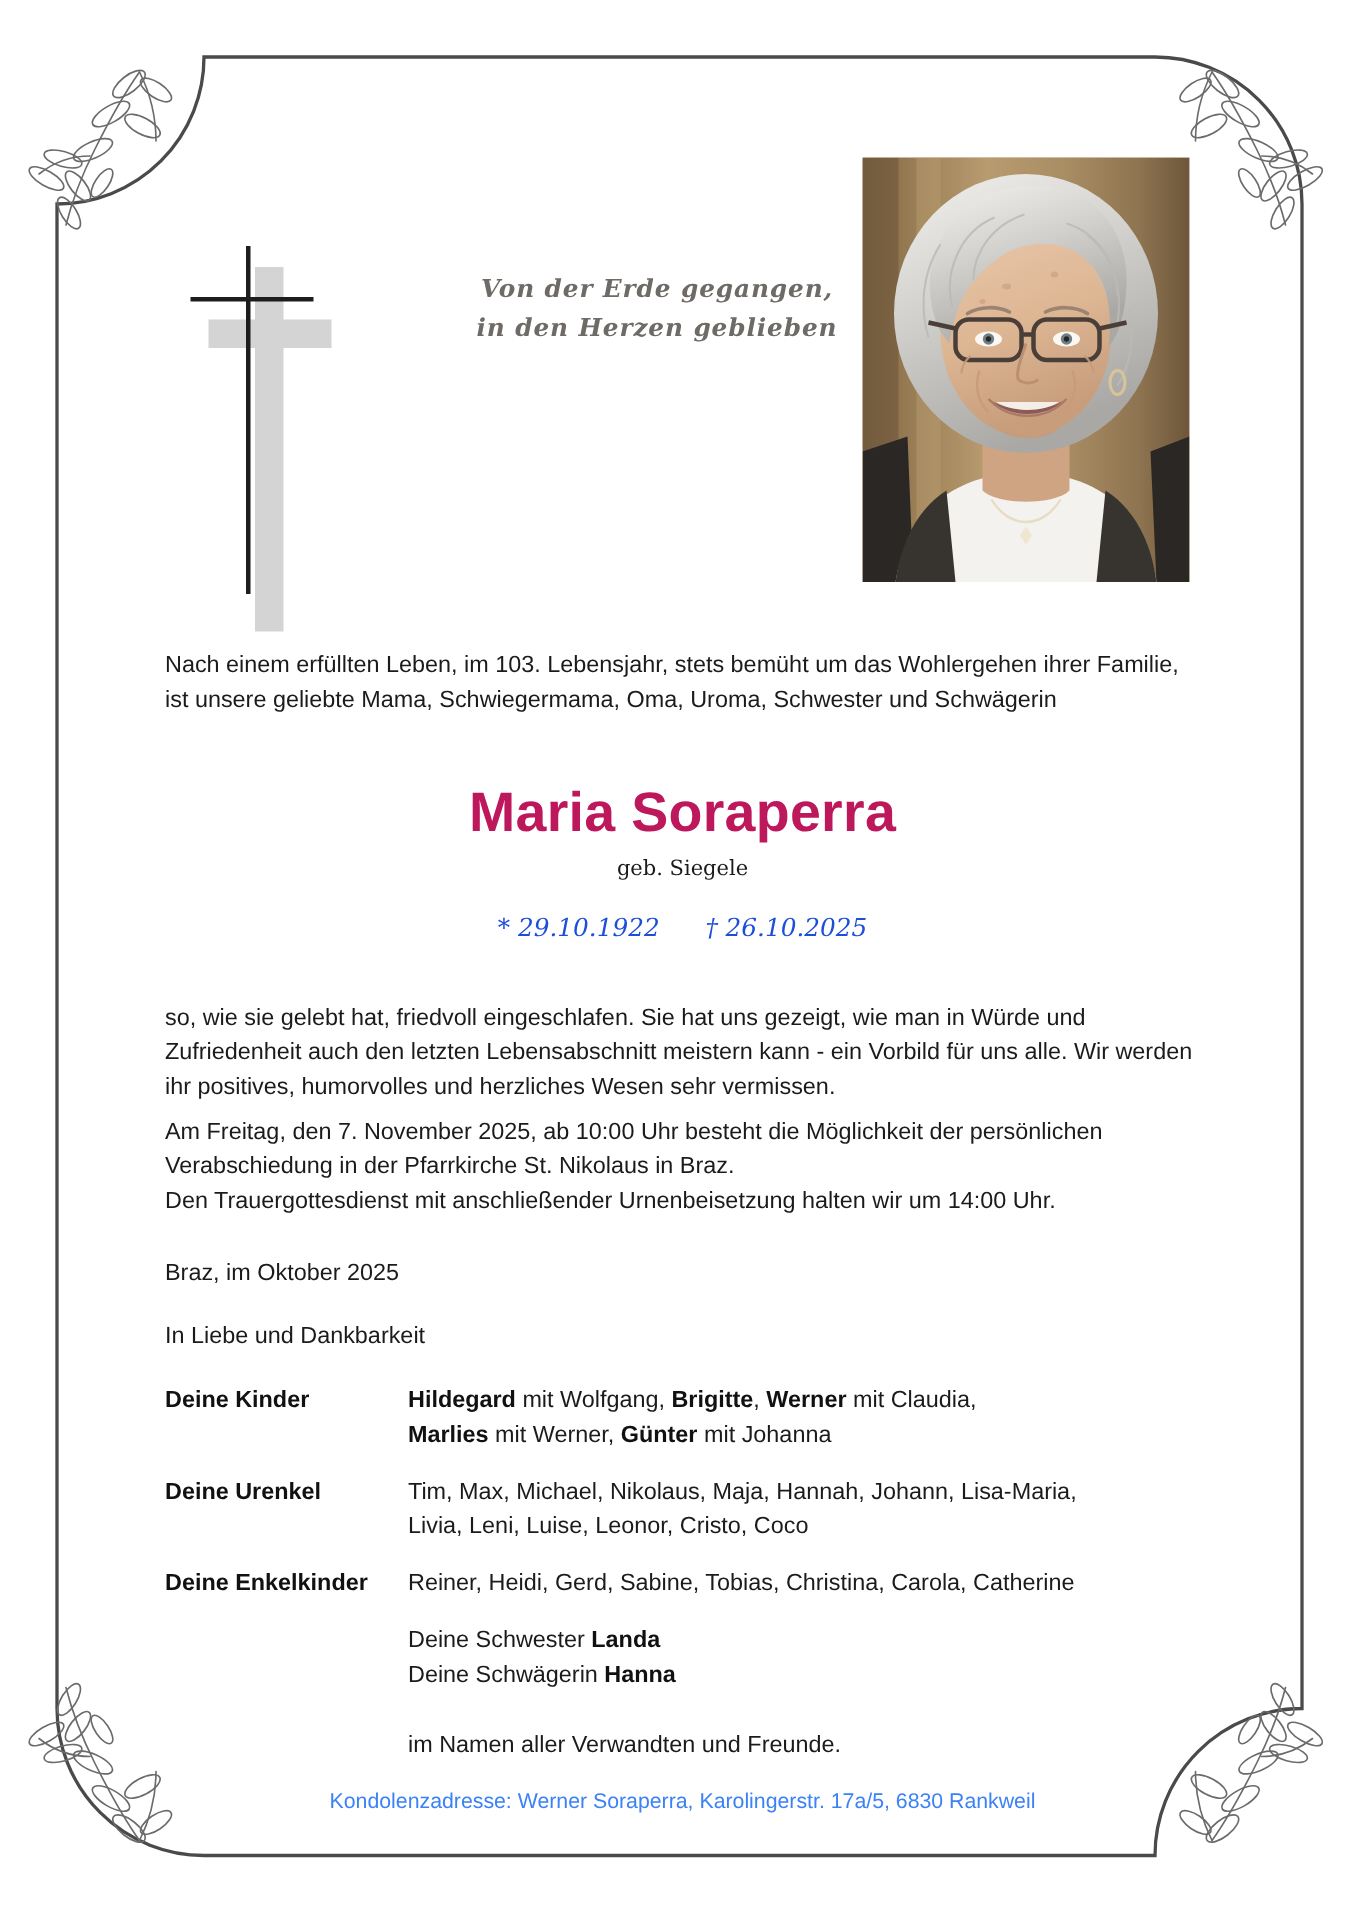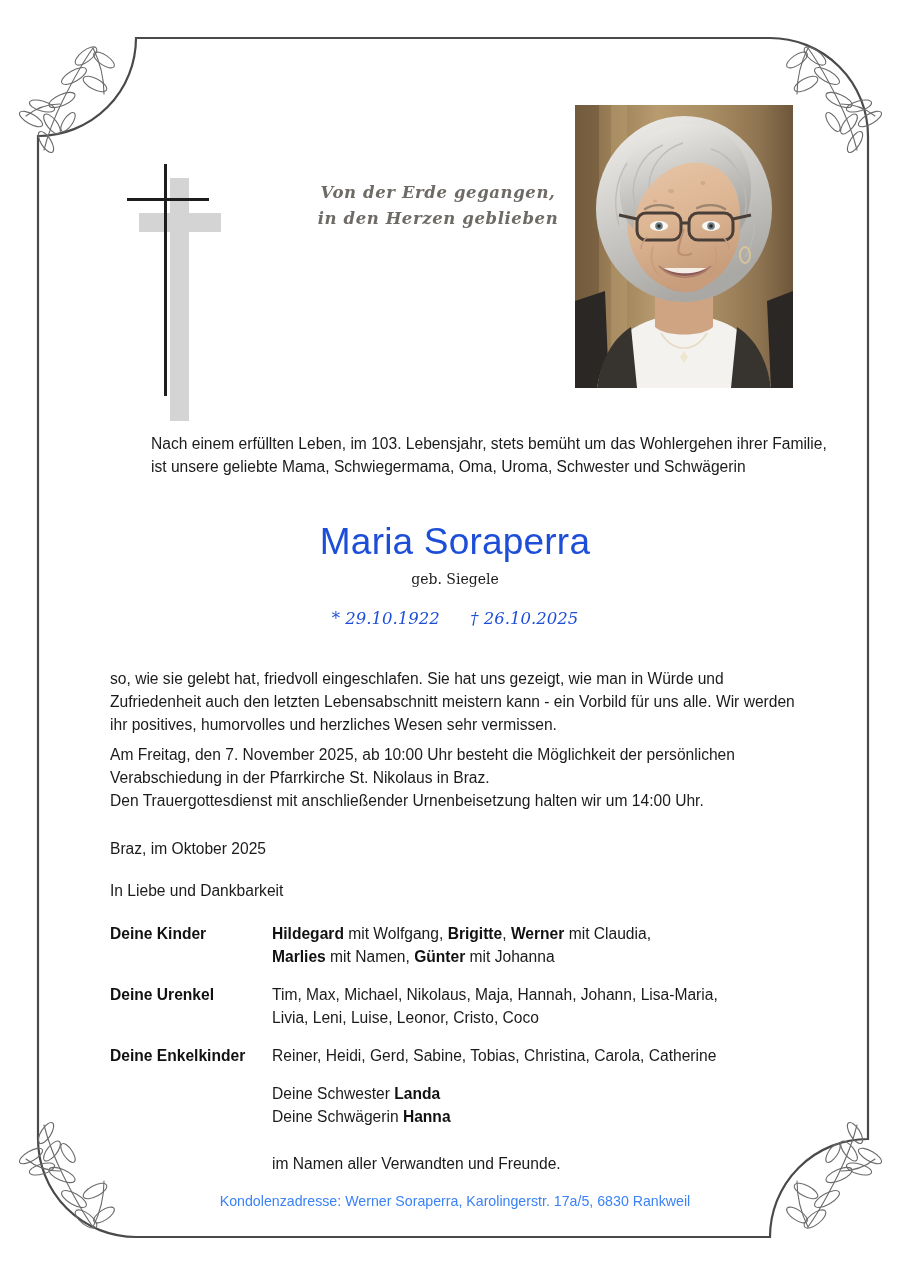--- a/index.html
+++ b/index.html
@@ -114,39 +114,39 @@
   .body-col {
     position: absolute;
     left: 72px;
     width: 690px;
   }
   .para {
     font-size: 15.6px;
     line-height: 1.47;
     color: #1b1b1b;
   }
-  .intro { top: 405px; margin-left: 41px; }
+  .intro { top: 405px; }
   .p-so { top: 640px; }
   .p-am { top: 716px; }
   .p-braz { top: 810px; }
   .p-liebe { top: 852px; }
 
   
   .name-block {
     position: absolute;
     left: 72px;
     top: 495px;
     width: 690px;
     text-align: center;
   }
   .name-main {
     font-size: 37px;
-    font-weight: normal;
+    font-weight: bold;
     letter-spacing: 0.2px;
-    color: #1d4ed8;
+    color: #be185d;
     line-height: 1.05;
   }
   .name-born {
     font-size: 14px;
     color: #1b1b1b;
     margin-top: 9px;
     font-family: "DejaVu Serif", "Liberation Serif", serif;
   }
   .name-dates {
     margin-top: 22px;
@@ -424,21 +424,21 @@
 
     <div class="body-col para p-braz">Braz, im Oktober 2025</div>
 
     <div class="body-col para p-liebe">In Liebe und Dankbarkeit</div>
 
     <div class="family">
         <div class="fam-row">
           <div class="fam-label">Deine Kinder</div>
           <div class="fam-value">
             <div><b>Hildegard</b><span> mit Wolfgang, </span><b>Brigitte</b><span>, </span><b>Werner</b><span> mit Claudia,</span></div>
-            <div><b>Marlies</b><span> mit Namen, </span><b>Günter</b><span> mit Johanna</span></div>
+            <div><b>Marlies</b><span> mit Werner, </span><b>Günter</b><span> mit Johanna</span></div>
           </div>
         </div>
         <div class="fam-row">
           <div class="fam-label">Deine Urenkel</div>
           <div class="fam-value">
             <div><span>Tim, Max, Michael, Nikolaus, Maja, Hannah, Johann, Lisa-Maria,</span></div>
             <div><span>Livia, Leni, Luise, Leonor, Cristo, Coco</span></div>
           </div>
         </div>
         <div class="fam-row">

